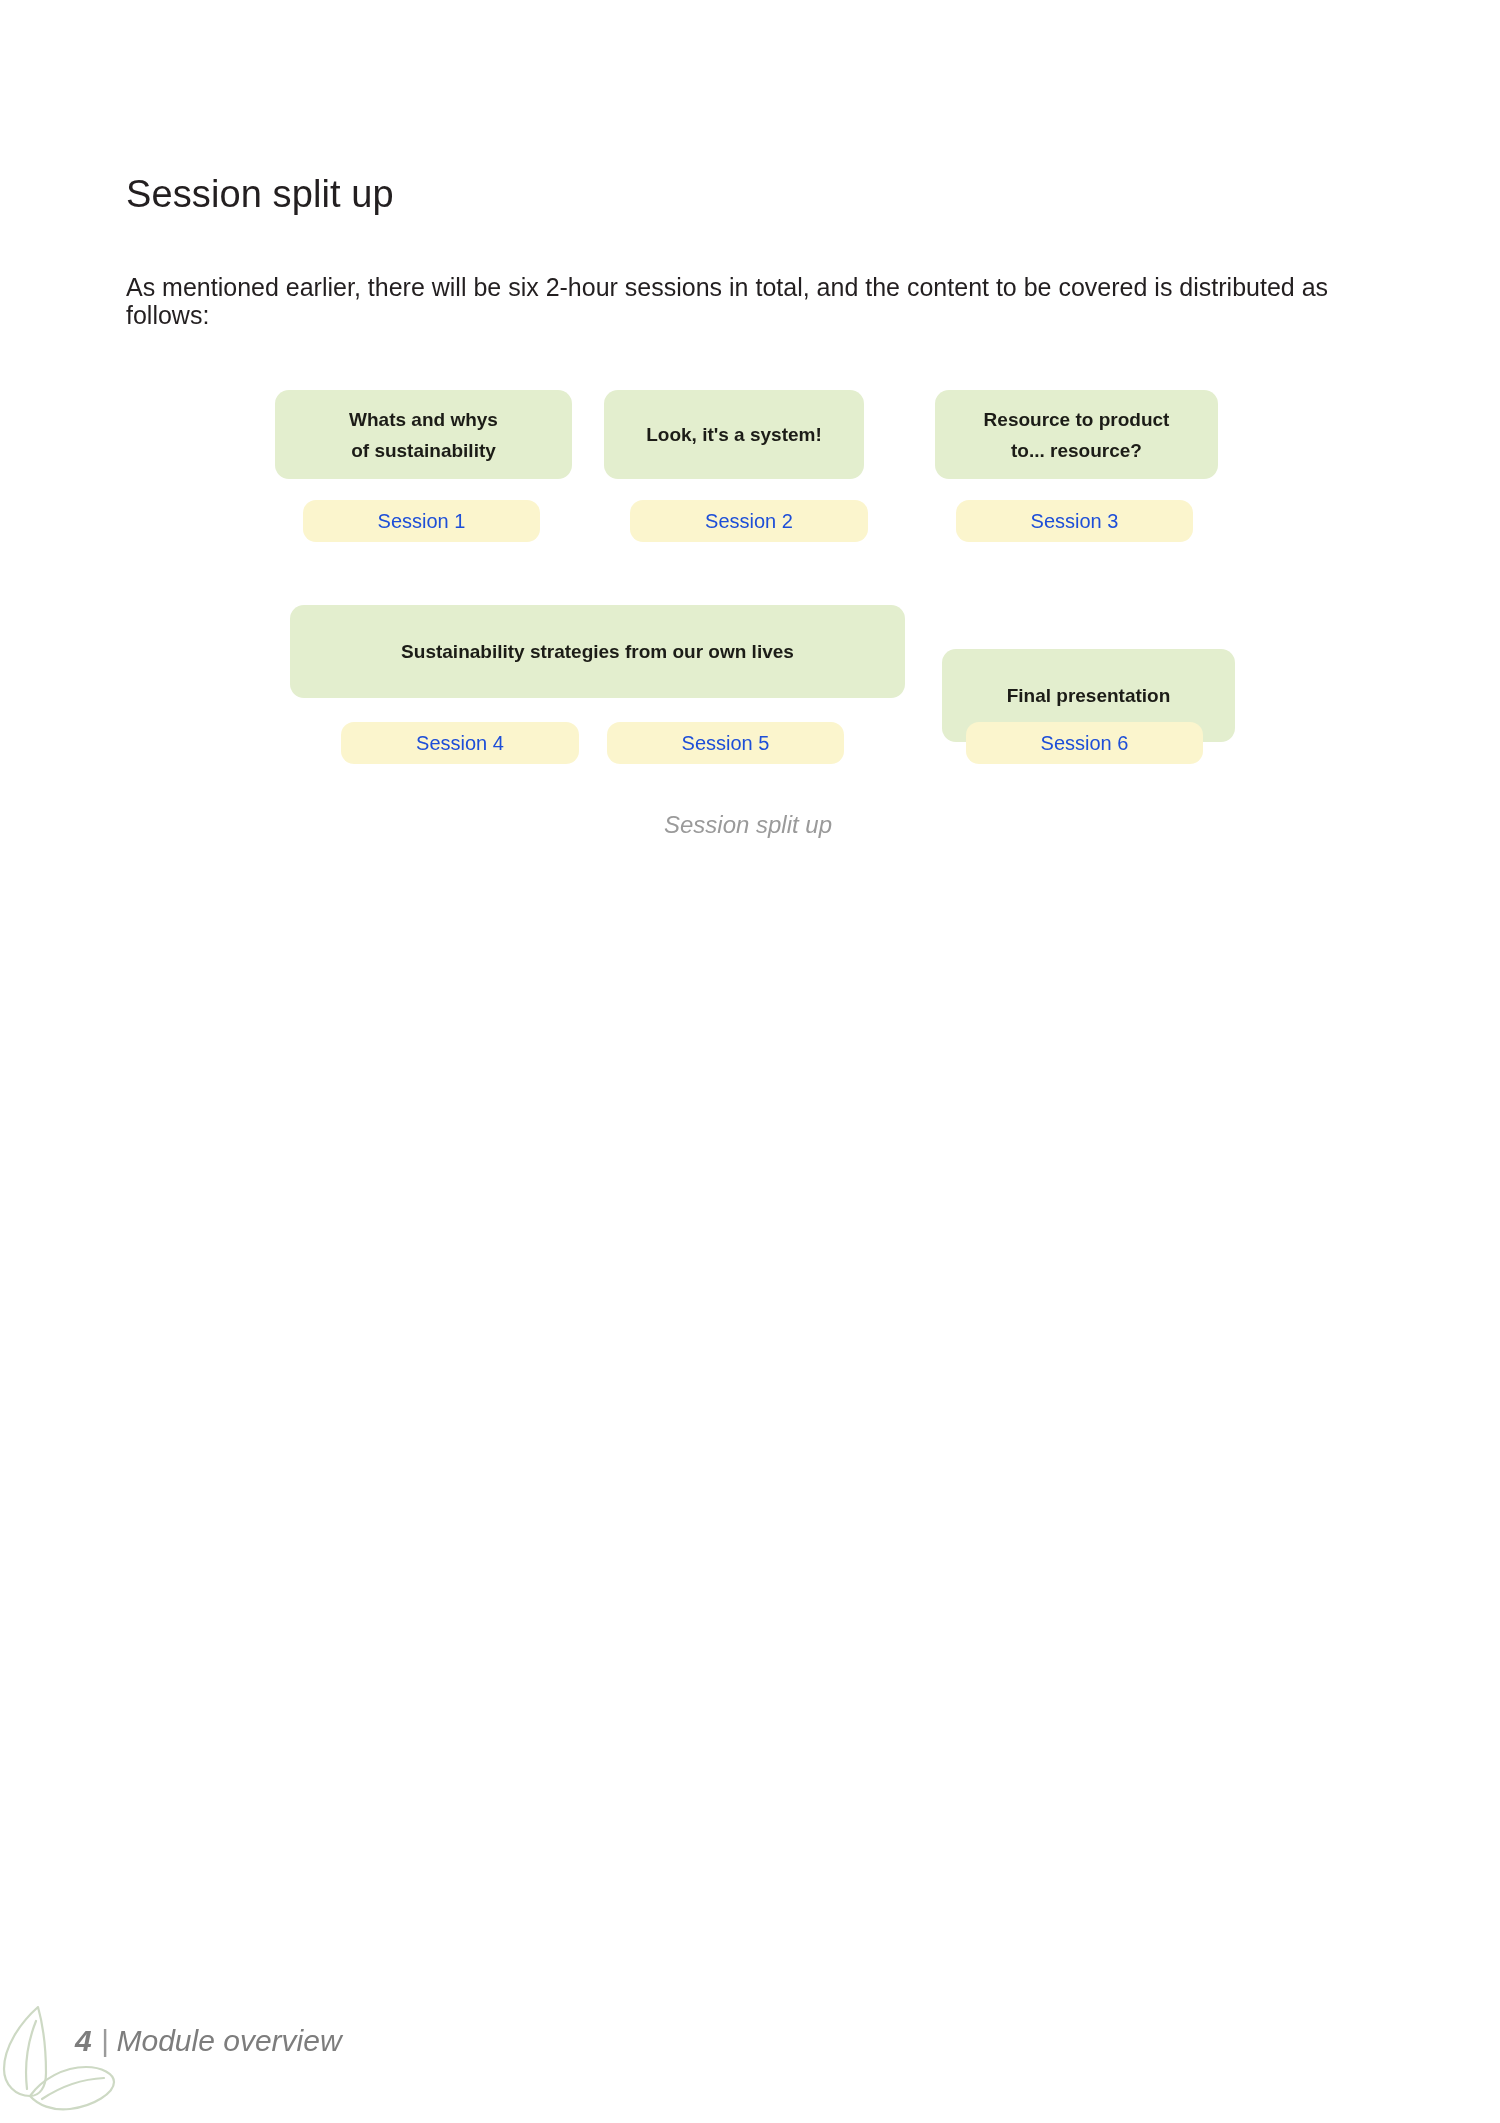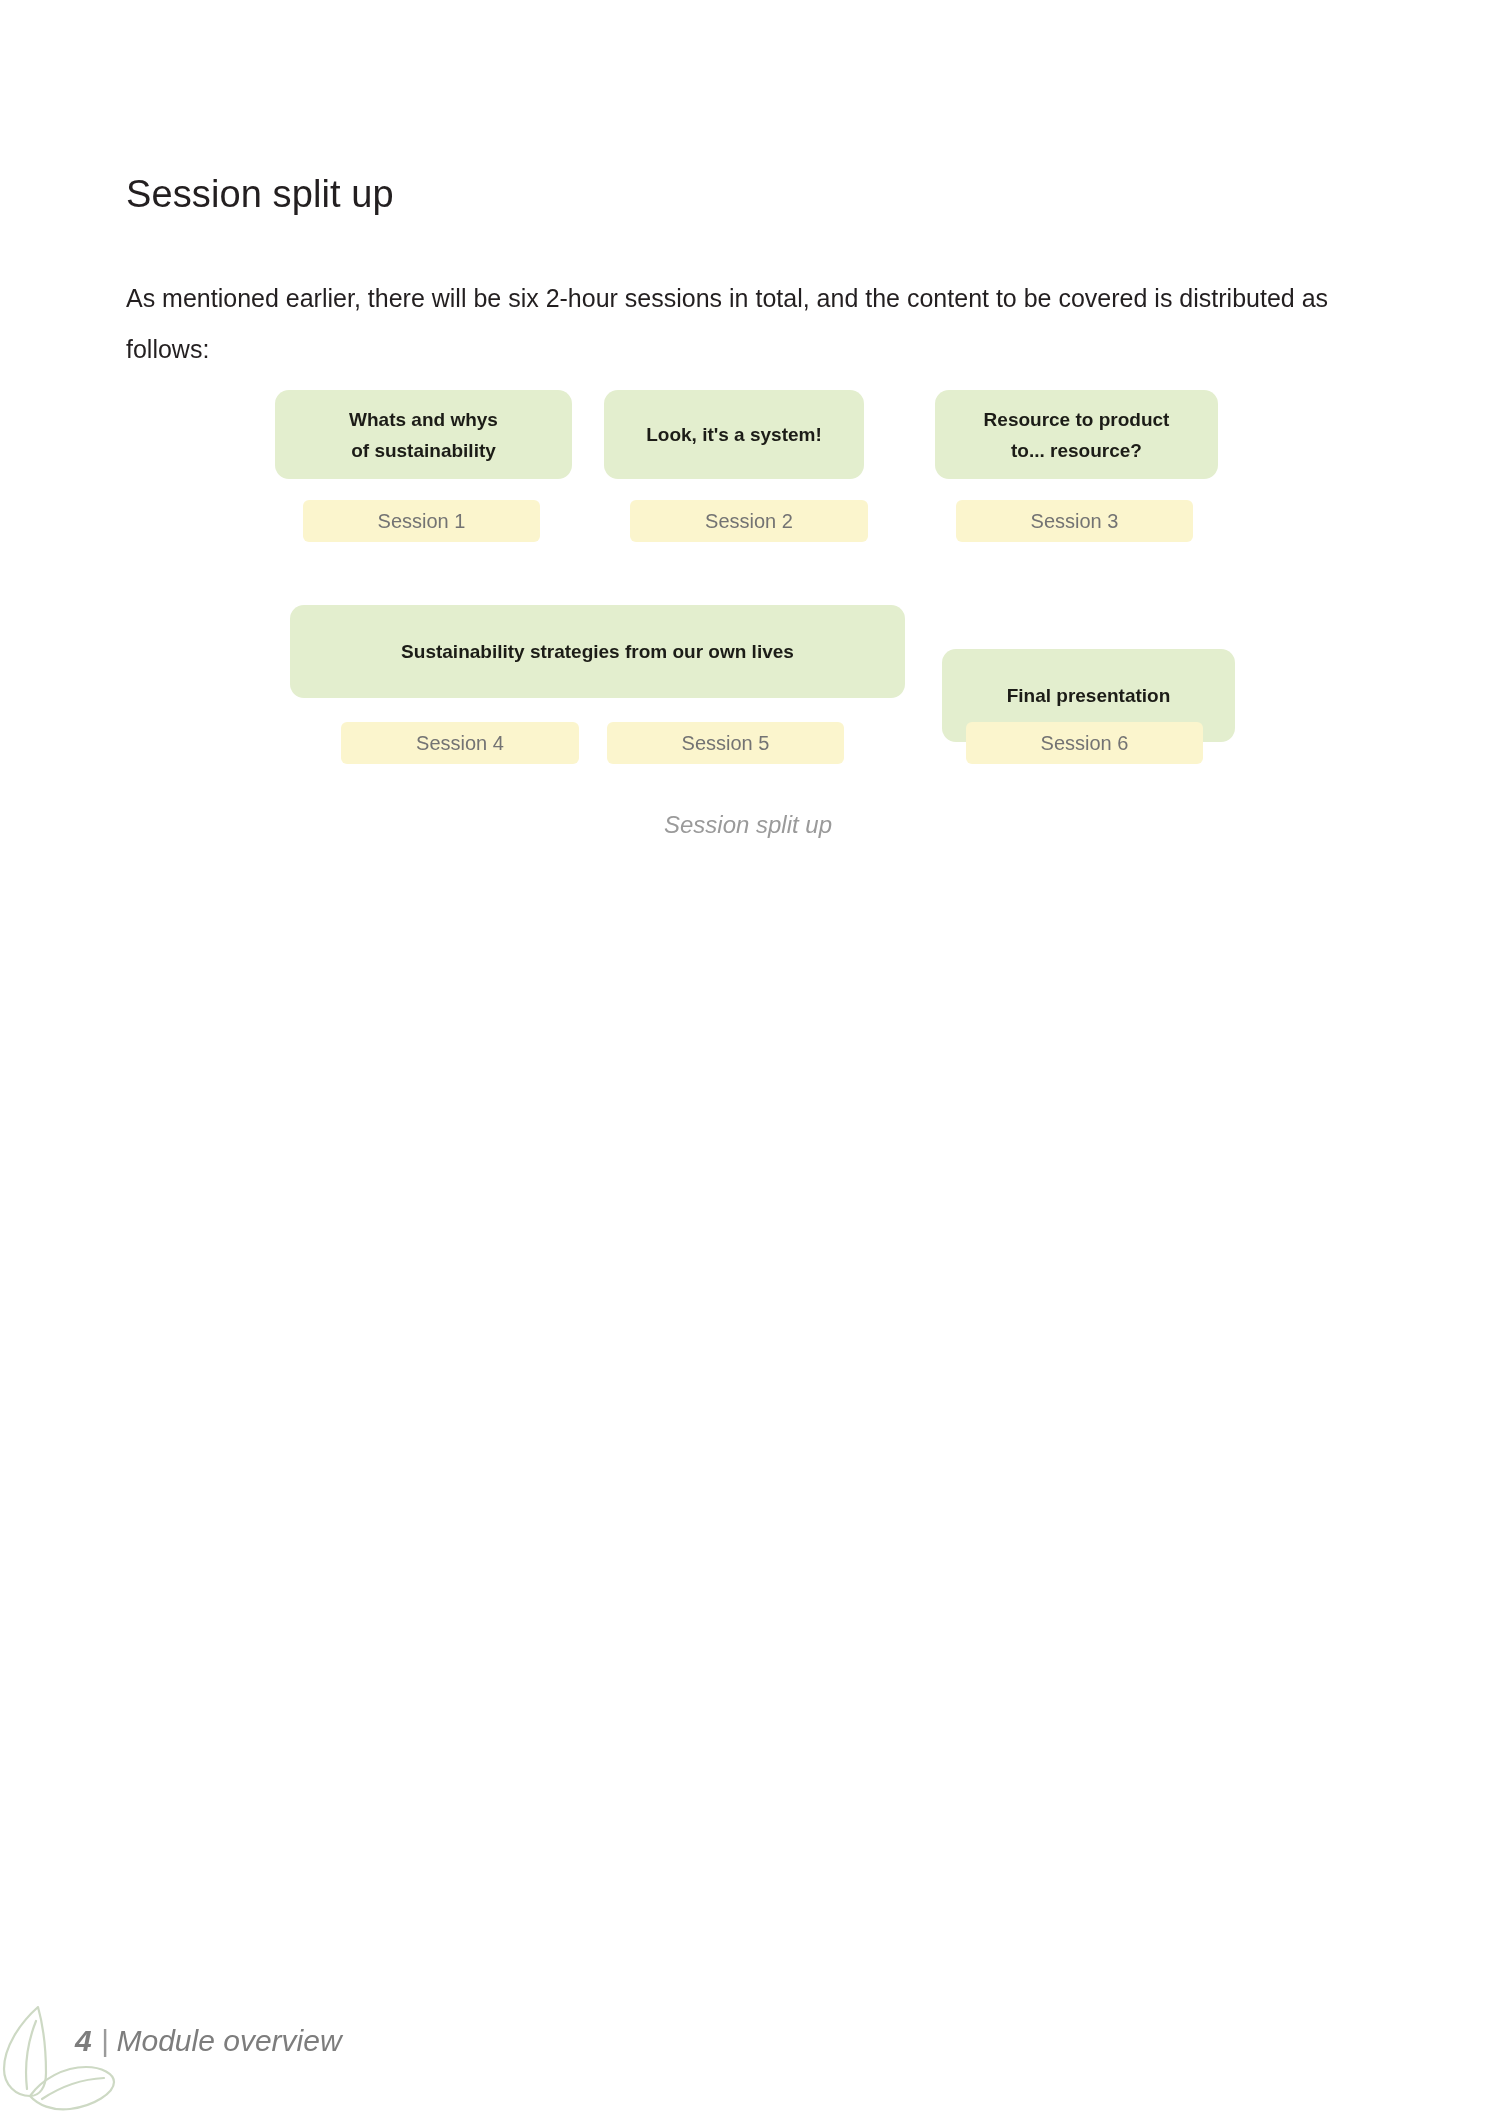--- a/index.html
+++ b/index.html
@@ -28,21 +28,21 @@
     white-space: nowrap;
   }
 
   
   .intro {
     position: absolute;
     left: 126px;
     top: 248px;
     width: 1235px;
     font-size: 25px;
-    line-height: 51px;
+    line-height: 28px;
     color: #231f20;
   }
 
   
   .diagram {
     position: absolute;
     left: 0;
     top: 0;
     width: 1500px;
     height: 900px;
@@ -58,28 +58,28 @@
     font-size: 19px;
     font-weight: bold;
     color: #1c1c17;
     line-height: 31px;
     box-sizing: border-box;
     padding: 4px 10px;
   }
   .session {
     position: absolute;
     background: #fbf5cd;
-    border-radius: 6px;
+    border-radius: 13px;
     display: flex;
     align-items: center;
     justify-content: center;
     text-align: center;
     font-size: 20px;
     font-weight: 400;
-    color: #737373;
+    color: #1d4ed8;
     box-sizing: border-box;
   }
 
   
   .n1 { left: 275px; top: 390px; width: 297px; height: 89px; text-align: center; }
   .n2 { left: 604px; top: 390px; width: 260px; height: 89px; }
   .n3 { left: 935px; top: 390px; width: 283px; height: 89px; }
   
   .s1 { left: 303px; top: 500px; width: 237px; height: 42px; }
   .s2 { left: 630px; top: 500px; width: 238px; height: 42px; }

